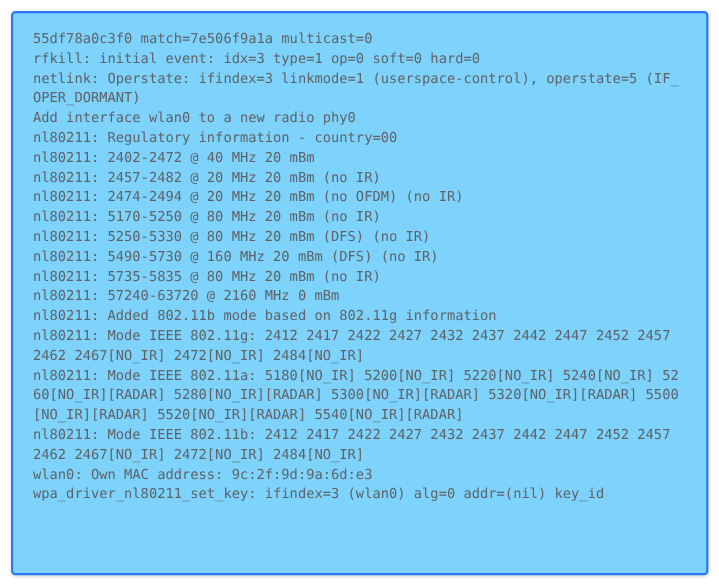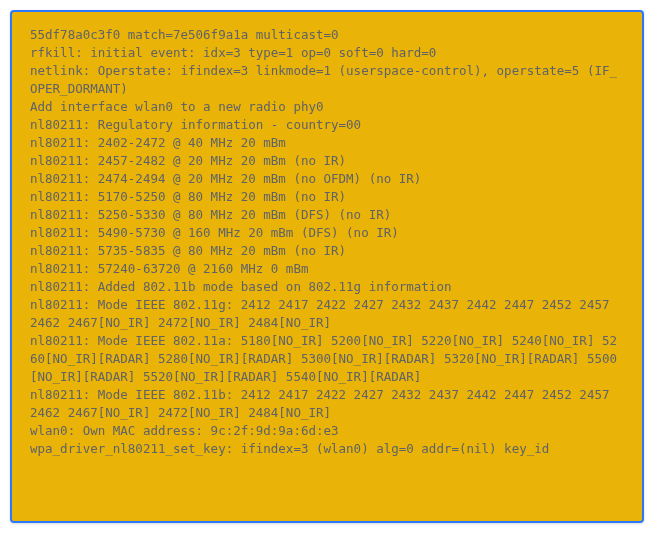--- a/index.html
+++ b/index.html
@@ -5,21 +5,21 @@
   * { margin: 0; padding: 0; box-sizing: border-box; }
   html, body { width: 654px; height: 533px; background: #ffffff; }
   .terminal-frame {
     position: absolute;
     top: 10px;
     left: 10px;
     width: 634px;
     height: 513px;
     border: 2px solid #2979ff;
     border-radius: 4px;
-    background: #eab308;
+    background: #7dd3fc;
     box-shadow: 0 1px 3px rgba(0,0,0,0.15);
     padding: 14px 18px;
     overflow: hidden;
   }
   .terminal-content {
     font-family: "Menlo", "Consolas", "DejaVu Sans Mono", monospace;
     font-size: 12.5px;
     line-height: 18px;
     color: #5f6368;
     white-space: pre-wrap;

